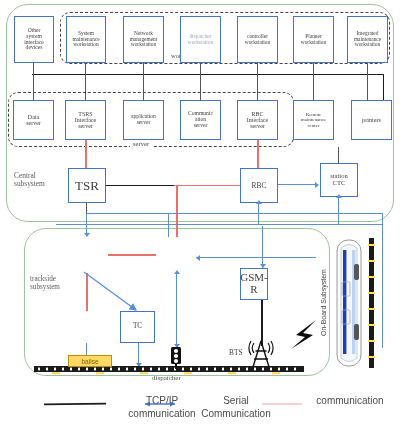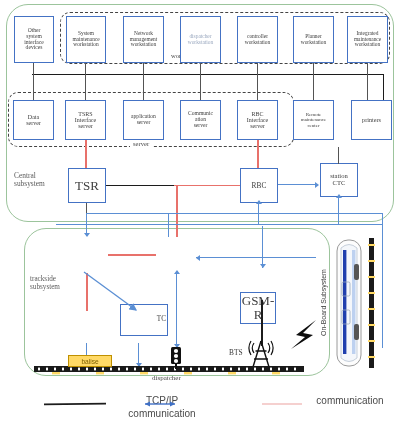--- a/index.html
+++ b/index.html
@@ -238,25 +238,25 @@
   <div class="ln blu" style="left:168px;top:213px;width:1.4px;height:24px;"></div>
 
   <div class="lbl" style="left:30px;top:276px;font-size:7.2px;">
     <div>trackside</div>
     <div>subsystem</div>
   </div>
 
 
 
 
-  <div class="box" style="left:120px;top:304px;width:48px;height:32px;font-size:7.2px;justify-content:flex-end;">
+  <div class="box" style="left:120px;top:311px;width:35px;height:32px;font-size:7.2px;">
     <span>TC</span>
   </div>
 
-  <div class="box" style="left:240px;top:268px;width:36px;height:32px;font-size:13px;margin-top:24px;">
+  <div class="box" style="left:240px;top:268px;width:28px;height:32px;font-size:11px;">
     <span>GSM-R</span>
   </div>
 
   <div class="ln red" style="left:108px;top:254px;width:48px;height:1.6px;"></div>
 
   <div class="ln blu" style="left:196px;top:257px;width:120px;height:1.4px;"></div>
   <div class="ahd ahd-l" style="left:196px;top:254.6px;"></div>
 
   <div class="ln blu" style="left:176px;top:273px;width:1.4px;height:75px;"></div>
   <div class="ahd ahd-u" style="left:173.6px;top:270px;"></div>
@@ -390,20 +390,24 @@
     <div class="lgtxt" style="left:112px;top:3px;width:100px;">
       <div>TCP/IP</div>
       <div>communication</div>
     </div>
 
     <svg style="position:absolute;left:142px;top:8px;width:36px;height:8px;">
       <line x1="3" y1="4" x2="33" y2="4" stroke="#3f6fc4" stroke-width="1.4"></line>
       <path d="M3,4 L8,1.6 L8,6.4 Z" fill="#3f6fc4"></path>
       <path d="M33,4 L28,1.6 L28,6.4 Z" fill="#3f6fc4"></path>
     </svg>
+    <div class="lgtxt" style="left:186px;top:3px;width:100px;">
+      <div>Serial</div>
+      <div>Communication</div>
+    </div>
 
     <svg style="position:absolute;left:262px;top:9px;width:40px;height:6px;">
       <line x1="0" y1="3" x2="40" y2="3" stroke="#f2c1bf" stroke-width="1.5"></line>
     </svg>
     <div class="lgtxt" style="left:300px;top:3px;width:100px;">
       <div>communication</div>
     </div>
   </div>
 
 </div>

